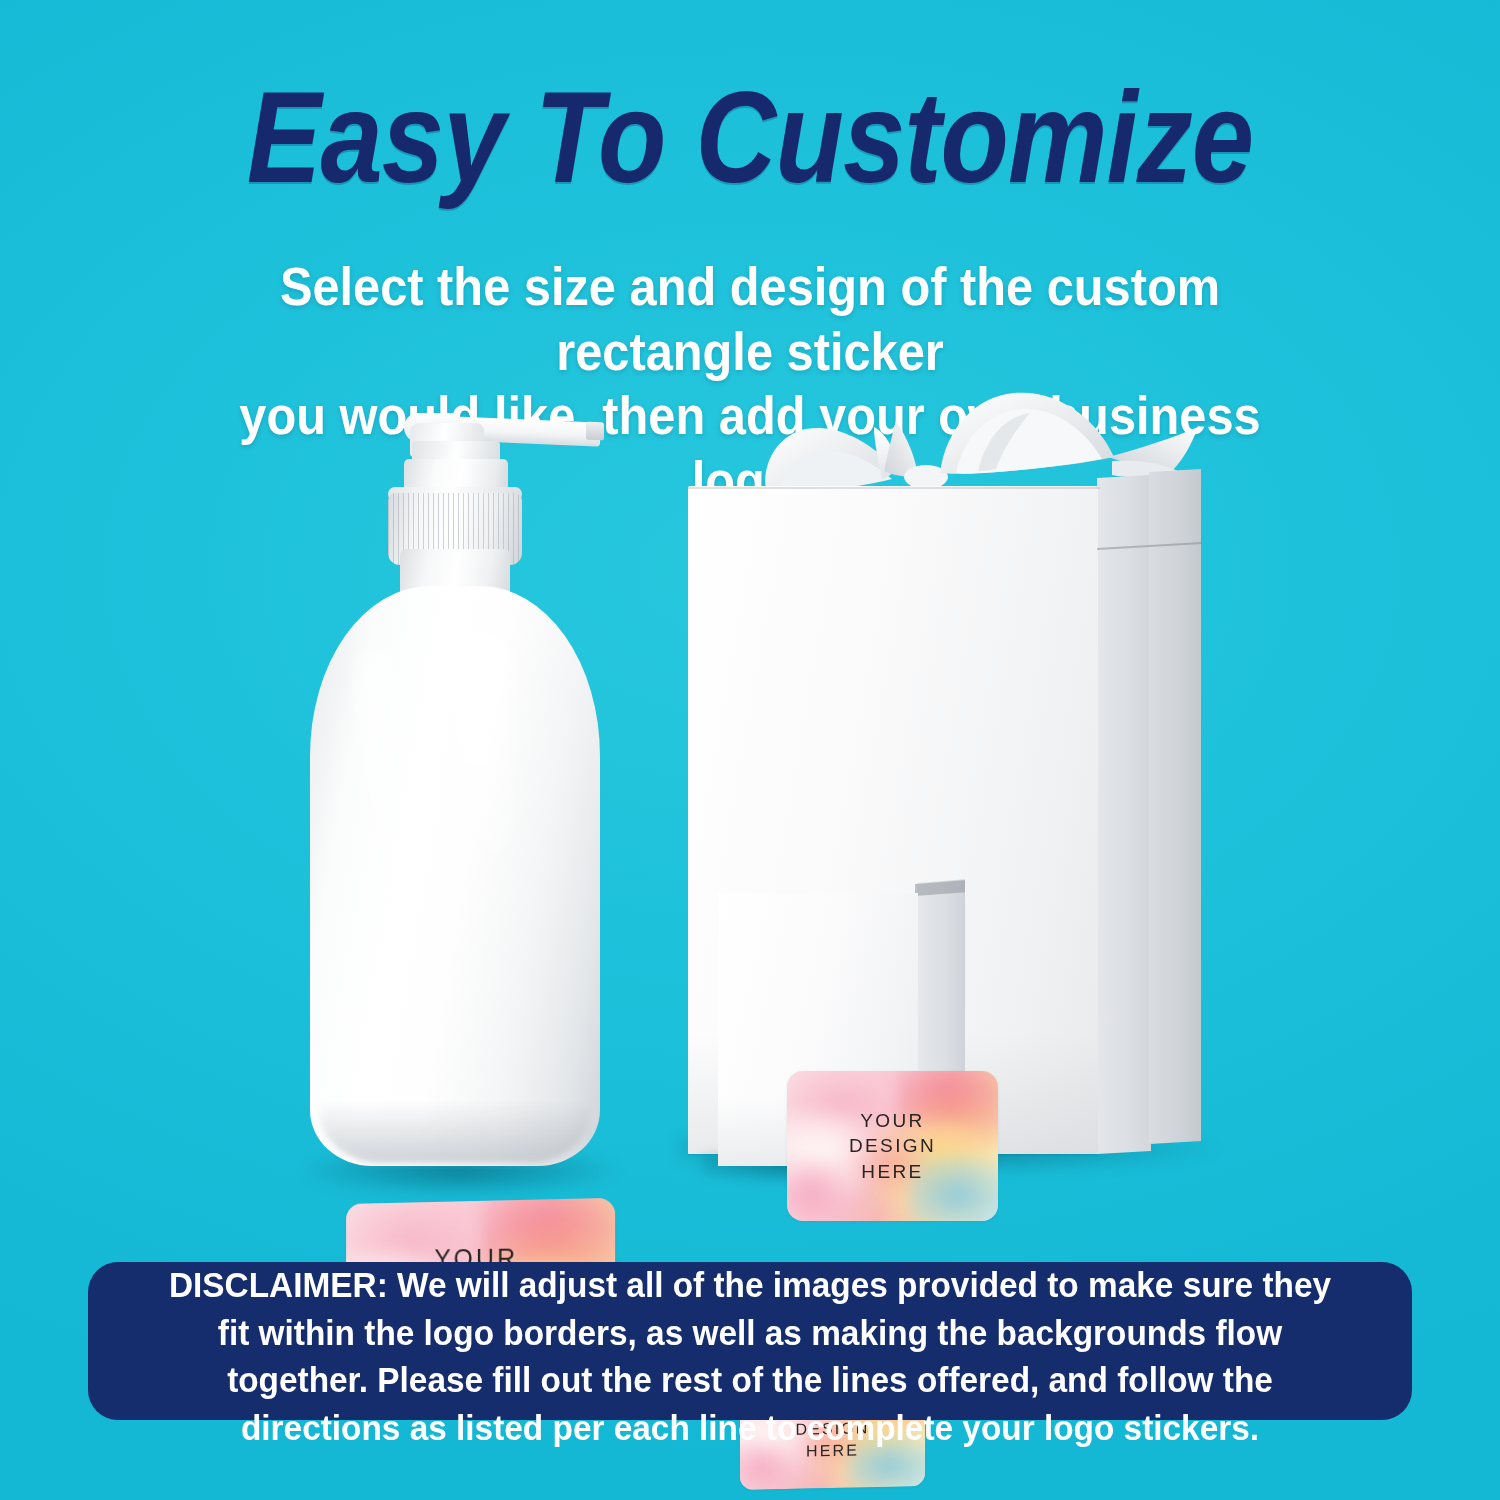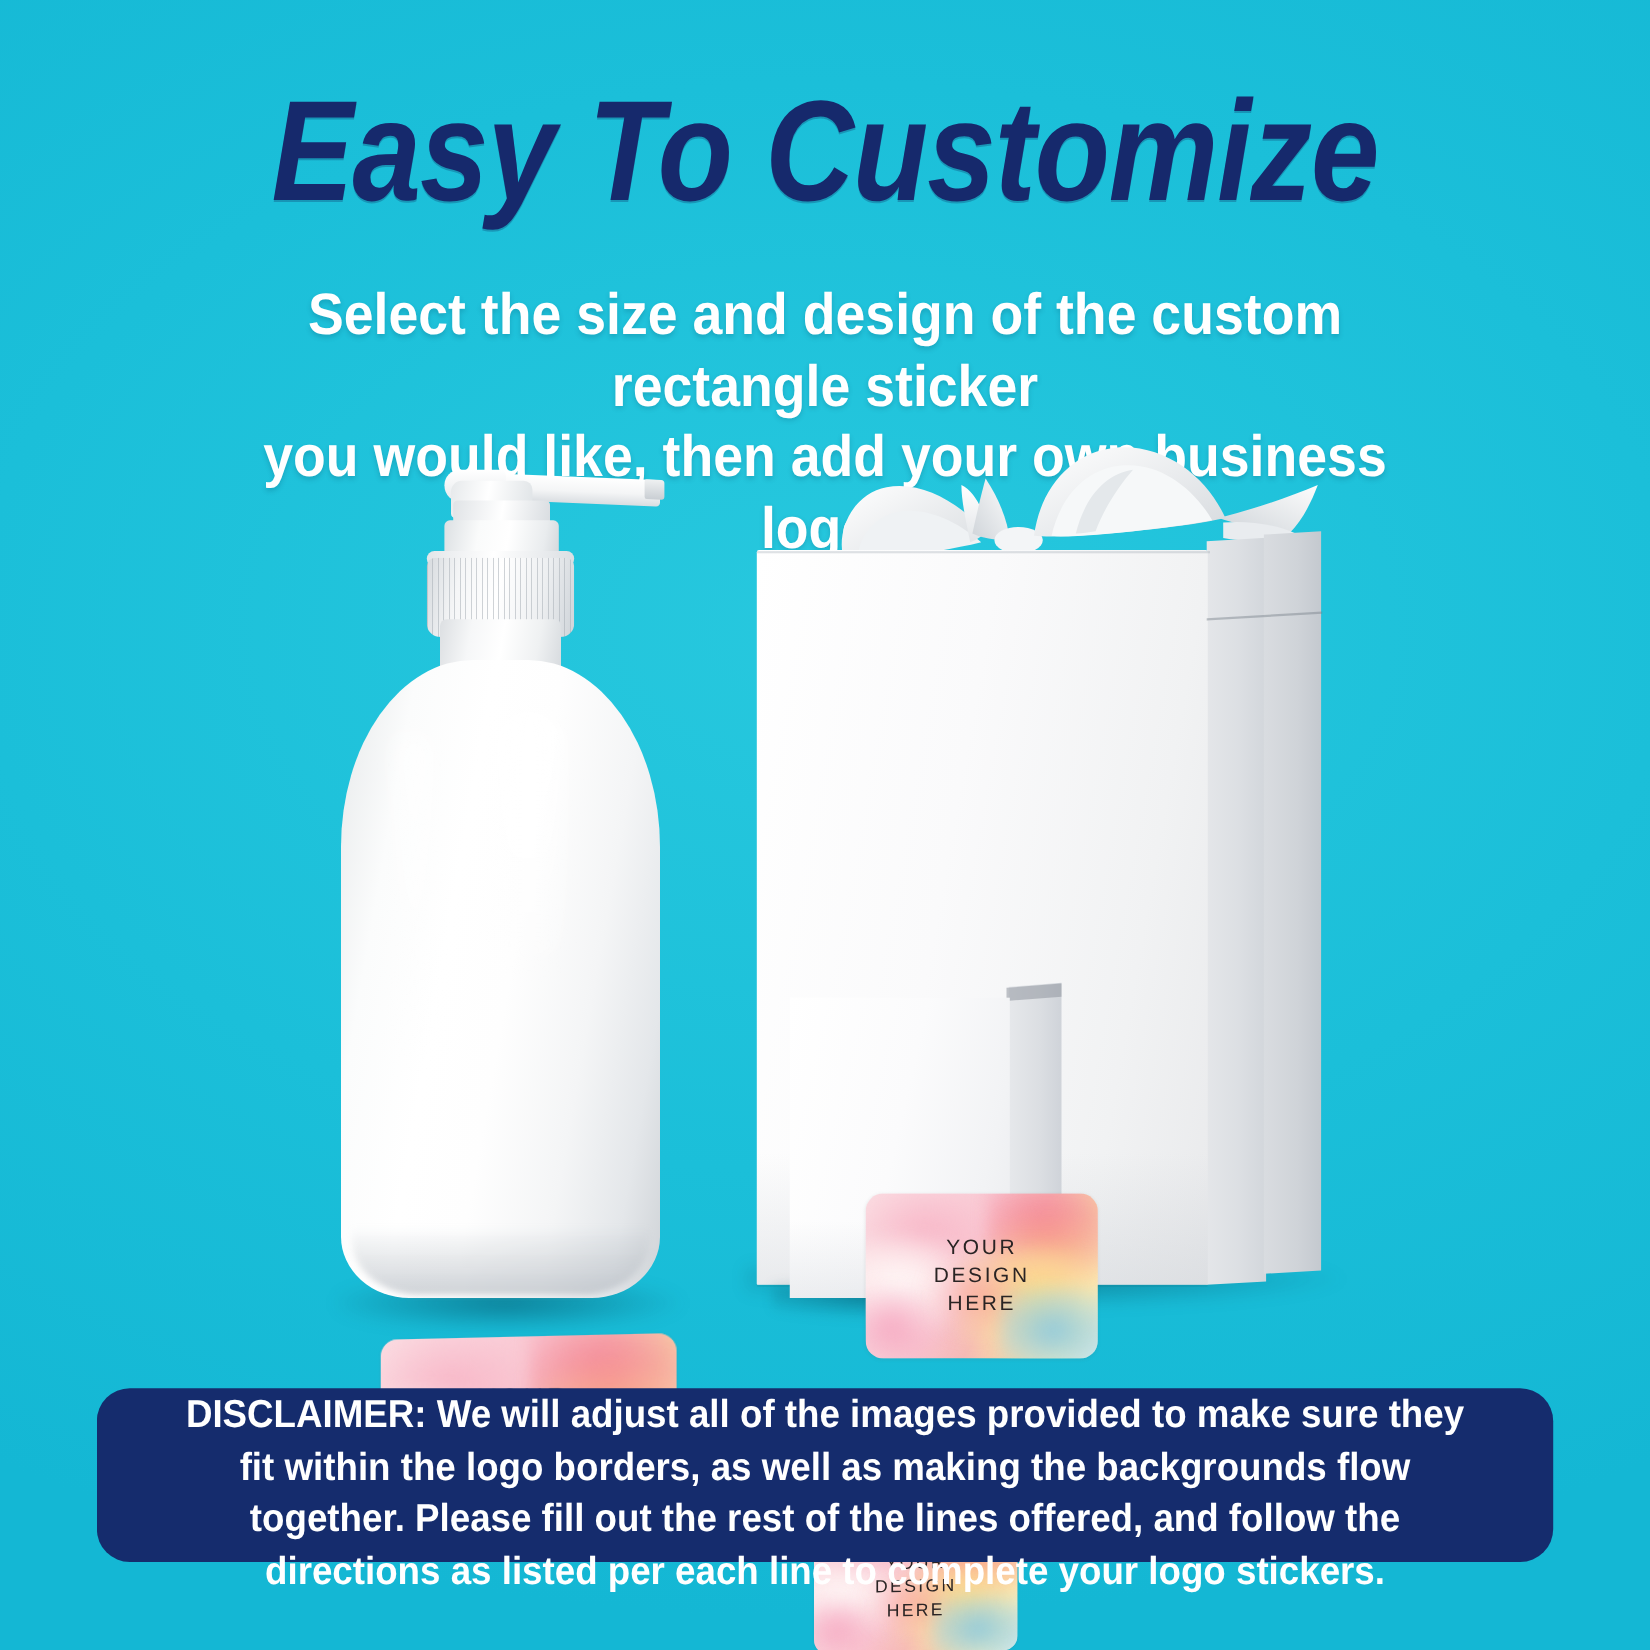--- a/index.html
+++ b/index.html
@@ -40,21 +40,21 @@
     color:#FFFFFF;
     font-size:53px;
     line-height:1.22;
     font-weight:bold;
     transform:scaleX(0.92);
     transform-origin:50% 50%;
     text-shadow:0 2px 5px rgba(0,70,95,.22);
   }
 
   
-  #scene { position:absolute; left:0; top:395px; width:1220px; height:850px; }
+  #scene { position:absolute; left:0; top:381px; width:1220px; height:850px; }
 
   
   .giftbox { position:absolute; left:688px; top:105px; width:530px; height:700px; }
 
   .gb-front {
     position:absolute; left:0; top:0; width:410px; height:668px;
     background:linear-gradient(100deg,#FFFFFF 0%,#FAFAFB 42%,#F1F2F3 78%,#E9EAEC 100%);
     border-radius:2px 2px 1px 1px;
     box-shadow:0 2px 0 rgba(0,0,0,.05);
   }

